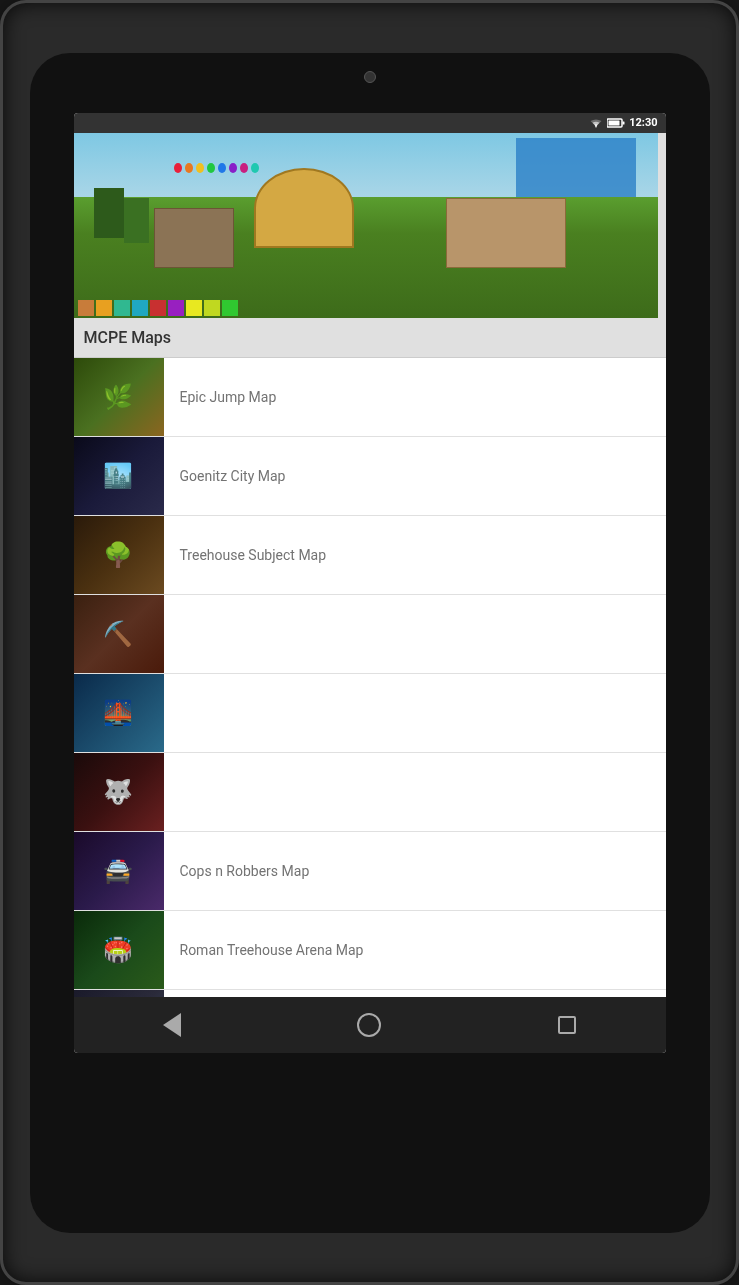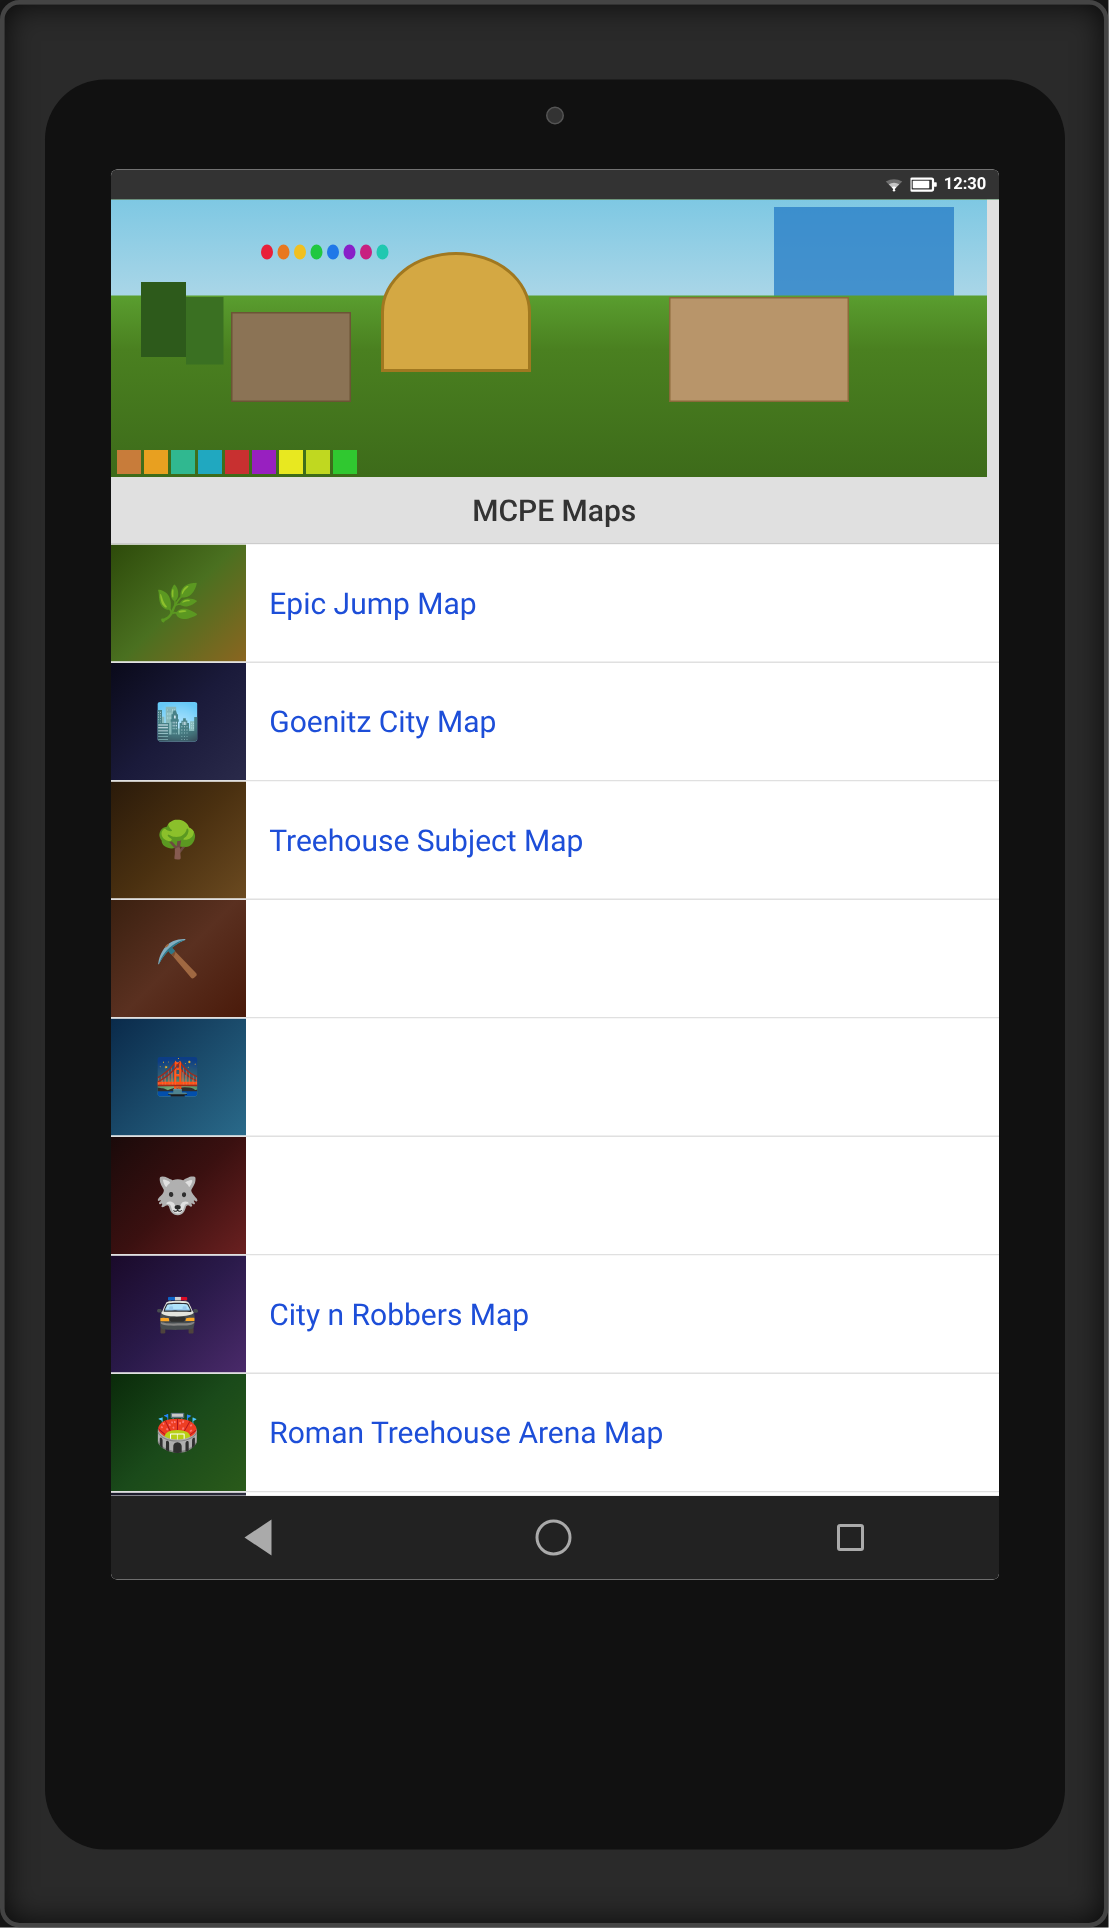--- a/index.html
+++ b/index.html
@@ -10,21 +10,21 @@
       justify-content: center;
       align-items: center;
       min-height: 100vh;
       font-family: 'Roboto', Arial, sans-serif;
     }
 
     .device {
       width: 739px;
       height: 1285px;
       background: #2a2a2a;
-      border-radius: 13px;
+      border-radius: 26px;
       display: flex;
       justify-content: center;
       align-items: center;
       position: relative;
       border: 3px solid #444;
       box-shadow: inset 0 0 20px rgba(0,0,0,0.8), 0 0 40px rgba(0,0,0,0.6);
     }
 
     .device-inner {
       width: 680px;
@@ -216,23 +216,22 @@
     .content-area {
       flex: 1;
       overflow: hidden;
       position: relative;
       background: #f5f5f5;
     }
 
     
     .list-header {
       background: #e0e0e0;
-      text-align: center;
       padding: 10px;
-      font-size: 20px;
+      font-size: 16px;
       font-weight: 500;
       color: #333;
       border-bottom: 1px solid #ccc;
     }
 
     
     .map-list {
       list-style: none;
       background: #fff;
     }
@@ -257,22 +256,22 @@
       width: 100%;
       height: 100%;
       display: flex;
       align-items: center;
       justify-content: center;
       font-size: 24px;
     }
 
     .map-name {
       padding: 0 16px;
-      font-size: 20px;
-      color: #1d4ed8;
+      font-size: 14px;
+      color: #737373;
       flex: 1;
     }
 
     
     .bottom-nav {
       height: 56px;
       background: #222;
       display: flex;
       justify-content: space-around;
       align-items: center;
@@ -426,21 +425,21 @@
             </li>
             <li class="map-item">
               <div class="map-thumbnail">
                 <div class="thumb-bg thumb-6">🐺</div>
               </div>
             </li>
             <li class="map-item">
               <div class="map-thumbnail">
                 <div class="thumb-bg thumb-7">🚔</div>
               </div>
-              <span class="map-name">City n Robbers Map</span>
+              <span class="map-name">Cops n Robbers Map</span>
             </li>
             <li class="map-item">
               <div class="map-thumbnail">
                 <div class="thumb-bg thumb-8">🏟️</div>
               </div>
               <span class="map-name">Roman Treehouse Arena Map</span>
             </li>
             <li class="map-item">
               <div class="map-thumbnail">
                 <div class="thumb-bg thumb-9">⚔️</div>

